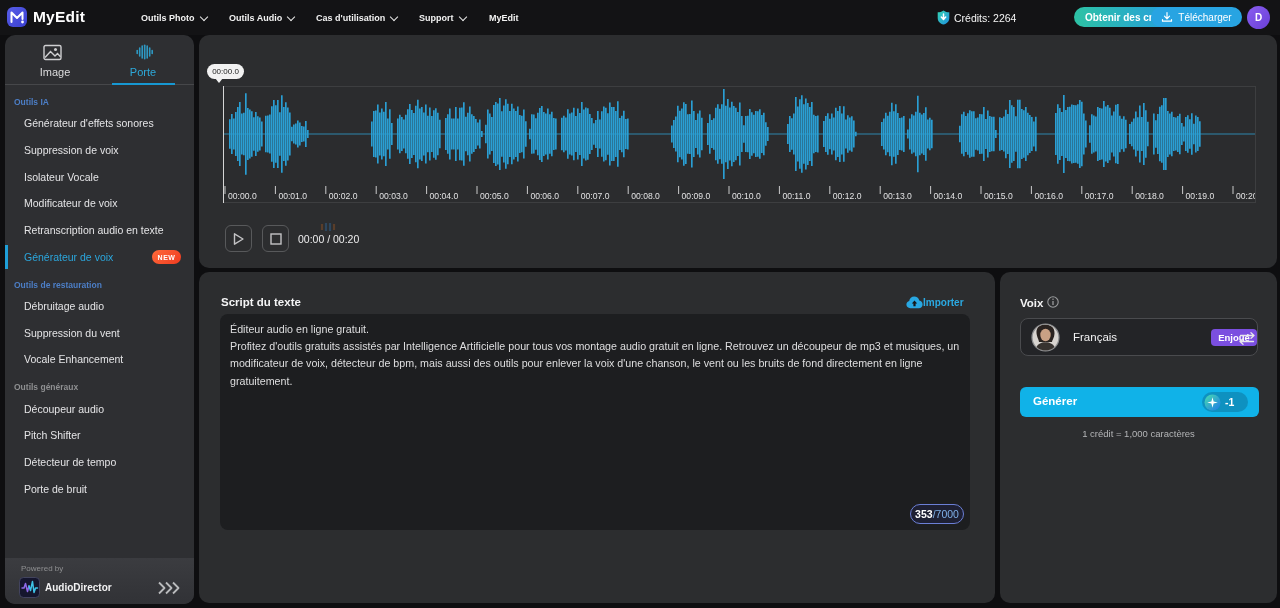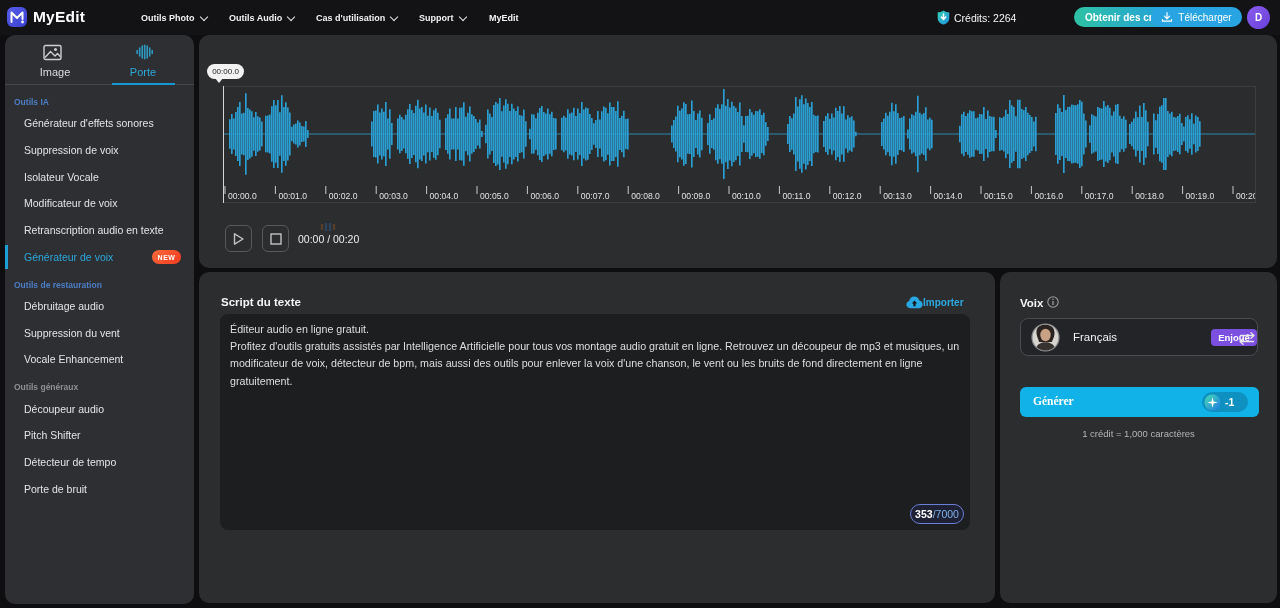--- a/index.html
+++ b/index.html
@@ -84,21 +84,21 @@
   
   #v-title { position:absolute; left:20px; top:24px; font-size:11.5px; font-weight:700; color:#f4f4f5; }
   #vsel { position:absolute; left:20px; top:46px; width:238px; height:38px; border:1px solid #4a4b4e;
     border-radius:8px; background:#232427; }
   #vname { position:absolute; left:52px; top:12px; font-size:11.5px; color:#f2f2f3; }
   #vtag { position:absolute; left:166px; top:10px; width:46px; height:17px; border-radius:4px;
     background:#7b4fe0; color:#fff; font-size:9.5px; font-weight:700;
     display:flex; align-items:center; justify-content:center;margin-left:24px; }
   #btn-gen { position:absolute; left:20px; top:115px; width:239px; height:30px; border-radius:6px;
     background:#10b2e8; }
-  #btn-gen .t { position:absolute; left:13px; top:8px; font-size:11.5px; font-weight:700; color:#fff;font-family:Liberation Serif, serif; }
+  #btn-gen .t { position:absolute; left:13px; top:8px; font-size:11.5px; font-weight:700; color:#fff; }
   #genpill { position:absolute; left:182px; top:5px; width:46px; height:20px; border-radius:10px;
     background:rgba(8,40,66,0.24); display:flex; align-items:center; gap:4px; padding-left:2px;}
   #genpill .m { color:#fff; font-size:10.5px; font-weight:700; }
   #v-note { position:absolute; left:0; top:156px; width:277px; text-align:center;
     font-size:9.5px; color:#b4b5b7; }
 </style>
 </head>
 <body>
 
 <div id="topbar">
@@ -173,20 +173,36 @@
   <div class="sitem" style="top:265px;">Débruitage audio</div>
   <div class="sitem" style="top:292px;">Suppression du vent</div>
   <div class="sitem" style="top:318px;">Vocale Enhancement</div>
 
   <div class="shead" style="top:347px;color:#8e8f91;">Outils généraux</div>
   <div class="sitem" style="top:368px;">Découpeur audio</div>
   <div class="sitem" style="top:394px;">Pitch Shifter</div>
   <div class="sitem" style="top:421px;">Détecteur de tempo</div>
   <div class="sitem" style="top:448px;">Porte de bruit</div>
 
+  <div id="powered">
+    <div class="p1">Powered by</div>
+    <div style="position:absolute;left:14px;top:19px;"><svg width="21" height="21" viewBox="0 0 21 21">
+          <rect x="0.5" y="0.5" width="20" height="20" rx="4" fill="#15162e" stroke="#4a4b6a" stroke-width="0.8"></rect>
+          <path d="M3 11 L5 11 L6.5 6.5 L8.5 14.5 L10 9" stroke="#8f6ae8" stroke-width="1.5" fill="none" stroke-linecap="round" stroke-linejoin="round"></path>
+          <path d="M10 9 L11.5 13.5 L13.5 4.5 L15 15.5 L16.5 11 L18.5 11" stroke="#3ec3e8" stroke-width="1.5" fill="none" stroke-linecap="round" stroke-linejoin="round"></path>
+        </svg></div>
+    <div class="p2">AudioDirector</div>
+    <div style="position:absolute;left:152px;top:23px;"><svg width="26" height="14" viewBox="0 0 26 14">
+          <g stroke="#b9babc" stroke-width="1.8" fill="none" stroke-linejoin="round">
+            <path d="M2 1.5 L7.5 7 L2 12.5"></path>
+            <path d="M9 1.5 L14.5 7 L9 12.5"></path>
+            <path d="M16 1.5 L21.5 7 L16 12.5"></path>
+          </g>
+        </svg></div>
+  </div>
 </div>
 
 <div id="wavepanel">
   <div id="wavebox">
       <svg width="1031" height="115" viewBox="0 0 1031 115" style="display:block">
 <line x1="0" y1="47" x2="1031" y2="47" stroke="#2e86ad" stroke-width="1"></line>
 <path d="M5.0 32.2h1.65v29.6h-1.65ZM7.0 27.1h1.65v39.8h-1.65ZM9.0 31.6h1.65v30.8h-1.65ZM11.0 25.1h1.65v43.8h-1.65ZM13.0 19.9h1.65v54.2h-1.65ZM15.0 15.1h1.65v63.8h-1.65ZM17.0 26.4h1.65v41.2h-1.65ZM19.0 25.8h1.65v42.4h-1.65ZM21.0 6.2h1.65v81.6h-1.65ZM23.0 21.0h1.65v52.0h-1.65ZM25.0 22.4h1.65v49.2h-1.65ZM27.0 24.3h1.65v45.4h-1.65ZM29.0 30.3h1.65v33.4h-1.65ZM31.0 24.9h1.65v44.2h-1.65ZM33.0 29.2h1.65v35.6h-1.65ZM35.0 30.6h1.65v32.8h-1.65ZM37.0 34.4h1.65v25.2h-1.65ZM41.0 28.7h1.65v36.6h-1.65ZM43.0 28.4h1.65v37.2h-1.65ZM45.0 27.4h1.65v39.2h-1.65ZM47.0 19.3h1.65v55.4h-1.65ZM49.0 12.9h1.65v68.2h-1.65ZM51.0 18.3h1.65v57.4h-1.65ZM53.0 13.1h1.65v67.8h-1.65ZM55.0 25.3h1.65v43.4h-1.65ZM57.0 8.3h1.65v77.4h-1.65ZM59.0 19.9h1.65v54.2h-1.65ZM61.0 15.3h1.65v63.4h-1.65ZM63.0 20.6h1.65v52.8h-1.65ZM65.0 25.6h1.65v42.8h-1.65ZM67.0 39.8h1.65v14.4h-1.65ZM69.0 37.6h1.65v18.8h-1.65ZM71.0 36.5h1.65v21.0h-1.65ZM73.0 33.4h1.65v27.2h-1.65ZM75.0 35.6h1.65v22.8h-1.65ZM77.0 39.0h1.65v16.0h-1.65ZM79.0 39.5h1.65v15.0h-1.65ZM81.0 33.9h1.65v26.2h-1.65ZM83.0 43.1h1.65v7.8h-1.65ZM147.0 34.4h1.65v25.2h-1.65ZM149.0 24.0h1.65v46.0h-1.65ZM151.0 23.5h1.65v47.0h-1.65ZM153.0 17.6h1.65v58.8h-1.65ZM155.0 25.4h1.65v43.2h-1.65ZM157.0 21.5h1.65v51.0h-1.65ZM159.0 24.8h1.65v44.4h-1.65ZM161.0 15.0h1.65v64.0h-1.65ZM163.0 31.6h1.65v30.8h-1.65ZM165.0 22.3h1.65v49.4h-1.65ZM167.0 36.0h1.65v22.0h-1.65ZM173.0 31.6h1.65v30.8h-1.65ZM175.0 27.8h1.65v38.4h-1.65ZM177.0 30.0h1.65v34.0h-1.65ZM179.0 32.6h1.65v28.8h-1.65ZM181.0 27.8h1.65v38.4h-1.65ZM183.0 22.2h1.65v49.6h-1.65ZM185.0 16.9h1.65v60.2h-1.65ZM187.0 23.1h1.65v47.8h-1.65ZM189.0 26.1h1.65v41.8h-1.65ZM191.0 18.8h1.65v56.4h-1.65ZM193.0 12.7h1.65v68.6h-1.65ZM195.0 21.4h1.65v51.2h-1.65ZM197.0 20.1h1.65v53.8h-1.65ZM199.0 25.4h1.65v43.2h-1.65ZM201.0 17.5h1.65v59.0h-1.65ZM203.0 28.8h1.65v36.4h-1.65ZM205.0 20.6h1.65v52.8h-1.65ZM207.0 29.0h1.65v36.0h-1.65ZM209.0 23.2h1.65v47.6h-1.65ZM211.0 21.3h1.65v51.4h-1.65ZM213.0 25.8h1.65v42.4h-1.65ZM215.0 32.7h1.65v28.6h-1.65ZM221.0 30.9h1.65v32.2h-1.65ZM223.0 27.2h1.65v39.6h-1.65ZM225.0 21.4h1.65v51.2h-1.65ZM227.0 31.5h1.65v31.0h-1.65ZM229.0 31.5h1.65v31.0h-1.65ZM231.0 20.1h1.65v53.8h-1.65ZM233.0 31.5h1.65v31.0h-1.65ZM235.0 20.7h1.65v52.6h-1.65ZM237.0 20.6h1.65v52.8h-1.65ZM239.0 15.3h1.65v63.4h-1.65ZM241.0 29.8h1.65v34.4h-1.65ZM243.0 25.8h1.65v42.4h-1.65ZM245.0 19.6h1.65v54.8h-1.65ZM247.0 27.2h1.65v39.6h-1.65ZM249.0 29.1h1.65v35.8h-1.65ZM251.0 32.0h1.65v30.0h-1.65ZM253.0 35.6h1.65v22.8h-1.65ZM255.0 32.5h1.65v29.0h-1.65ZM257.0 44.0h1.65v6.0h-1.65ZM261.0 37.7h1.65v18.6h-1.65ZM263.0 22.6h1.65v48.8h-1.65ZM265.0 26.4h1.65v41.2h-1.65ZM267.0 30.0h1.65v34.0h-1.65ZM269.0 17.9h1.65v58.2h-1.65ZM271.0 15.1h1.65v63.8h-1.65ZM273.0 16.5h1.65v61.0h-1.65ZM275.0 11.0h1.65v72.0h-1.65ZM277.0 24.2h1.65v45.6h-1.65ZM279.0 18.5h1.65v57.0h-1.65ZM281.0 12.2h1.65v69.6h-1.65ZM283.0 16.8h1.65v60.4h-1.65ZM285.0 24.1h1.65v45.8h-1.65ZM287.0 16.8h1.65v60.4h-1.65ZM289.0 21.5h1.65v51.0h-1.65ZM291.0 23.9h1.65v46.2h-1.65ZM293.0 19.5h1.65v55.0h-1.65ZM295.0 28.1h1.65v37.8h-1.65ZM297.0 28.8h1.65v36.4h-1.65ZM299.0 22.5h1.65v49.0h-1.65ZM301.0 34.2h1.65v25.6h-1.65ZM305.0 41.8h1.65v10.4h-1.65ZM307.0 27.2h1.65v39.6h-1.65ZM309.0 27.5h1.65v39.0h-1.65ZM311.0 31.2h1.65v31.6h-1.65ZM313.0 25.7h1.65v42.6h-1.65ZM315.0 21.1h1.65v51.8h-1.65ZM317.0 19.1h1.65v55.8h-1.65ZM319.0 24.9h1.65v44.2h-1.65ZM321.0 26.5h1.65v41.0h-1.65ZM323.0 21.4h1.65v51.2h-1.65ZM325.0 27.3h1.65v39.4h-1.65ZM327.0 24.7h1.65v44.6h-1.65ZM329.0 31.0h1.65v32.0h-1.65ZM331.0 31.4h1.65v31.2h-1.65ZM337.0 30.7h1.65v32.6h-1.65ZM339.0 28.8h1.65v36.4h-1.65ZM341.0 30.4h1.65v33.2h-1.65ZM343.0 22.3h1.65v49.4h-1.65ZM345.0 26.5h1.65v41.0h-1.65ZM347.0 25.6h1.65v42.8h-1.65ZM349.0 20.8h1.65v52.4h-1.65ZM351.0 29.0h1.65v36.0h-1.65ZM353.0 21.4h1.65v51.2h-1.65ZM355.0 26.0h1.65v42.0h-1.65ZM357.0 15.1h1.65v63.8h-1.65ZM359.0 22.6h1.65v48.8h-1.65ZM361.0 20.6h1.65v52.8h-1.65ZM363.0 21.2h1.65v51.6h-1.65ZM365.0 27.0h1.65v40.0h-1.65ZM367.0 31.0h1.65v32.0h-1.65ZM369.0 36.3h1.65v21.4h-1.65ZM371.0 32.9h1.65v28.2h-1.65ZM373.0 24.0h1.65v46.0h-1.65ZM375.0 32.5h1.65v29.0h-1.65ZM377.0 24.2h1.65v45.6h-1.65ZM379.0 19.6h1.65v54.8h-1.65ZM381.0 20.8h1.65v52.4h-1.65ZM383.0 26.3h1.65v41.4h-1.65ZM385.0 15.4h1.65v63.2h-1.65ZM387.0 20.1h1.65v53.8h-1.65ZM389.0 20.0h1.65v54.0h-1.65ZM391.0 23.9h1.65v46.2h-1.65ZM393.0 14.2h1.65v65.6h-1.65ZM395.0 31.0h1.65v32.0h-1.65ZM397.0 28.8h1.65v36.4h-1.65ZM399.0 23.7h1.65v46.6h-1.65ZM401.0 31.9h1.65v30.2h-1.65ZM403.0 31.4h1.65v31.2h-1.65ZM447.0 38.5h1.65v17.0h-1.65ZM449.0 33.0h1.65v28.0h-1.65ZM451.0 29.6h1.65v34.8h-1.65ZM453.0 18.7h1.65v56.6h-1.65ZM455.0 23.7h1.65v46.6h-1.65ZM457.0 21.6h1.65v50.8h-1.65ZM459.0 15.3h1.65v63.4h-1.65ZM461.0 17.1h1.65v59.8h-1.65ZM463.0 27.3h1.65v39.4h-1.65ZM465.0 27.1h1.65v39.8h-1.65ZM467.0 13.6h1.65v66.8h-1.65ZM469.0 24.1h1.65v45.8h-1.65ZM471.0 32.9h1.65v28.2h-1.65ZM473.0 26.4h1.65v41.2h-1.65ZM475.0 23.5h1.65v47.0h-1.65ZM477.0 30.8h1.65v32.4h-1.65ZM483.0 35.9h1.65v22.2h-1.65ZM485.0 27.3h1.65v39.4h-1.65ZM487.0 32.9h1.65v28.2h-1.65ZM489.0 31.2h1.65v31.6h-1.65ZM491.0 20.8h1.65v52.4h-1.65ZM493.0 17.2h1.65v59.6h-1.65ZM495.0 21.7h1.65v50.6h-1.65ZM497.0 17.3h1.65v59.4h-1.65ZM499.0 2.0h1.65v90.0h-1.65ZM501.0 18.7h1.65v56.6h-1.65ZM503.0 12.1h1.65v69.8h-1.65ZM505.0 20.6h1.65v52.8h-1.65ZM507.0 14.8h1.65v64.4h-1.65ZM509.0 19.1h1.65v55.8h-1.65ZM511.0 20.8h1.65v52.4h-1.65ZM513.0 25.0h1.65v44.0h-1.65ZM515.0 15.4h1.65v63.2h-1.65ZM517.0 29.1h1.65v35.8h-1.65ZM519.0 38.3h1.65v17.4h-1.65ZM521.0 29.0h1.65v36.0h-1.65ZM523.0 28.8h1.65v36.4h-1.65ZM525.0 21.9h1.65v50.2h-1.65ZM527.0 25.3h1.65v43.4h-1.65ZM529.0 27.8h1.65v38.4h-1.65ZM531.0 24.1h1.65v45.8h-1.65ZM533.0 24.2h1.65v45.6h-1.65ZM535.0 22.2h1.65v49.6h-1.65ZM537.0 28.1h1.65v37.8h-1.65ZM539.0 25.7h1.65v42.6h-1.65ZM541.0 35.3h1.65v23.4h-1.65ZM543.0 40.1h1.65v13.8h-1.65ZM563.0 37.1h1.65v19.8h-1.65ZM565.0 29.0h1.65v36.0h-1.65ZM567.0 31.2h1.65v31.6h-1.65ZM569.0 26.4h1.65v41.2h-1.65ZM571.0 9.9h1.65v74.2h-1.65ZM573.0 19.4h1.65v55.2h-1.65ZM575.0 12.2h1.65v69.6h-1.65ZM577.0 8.3h1.65v77.4h-1.65ZM579.0 17.2h1.65v59.6h-1.65ZM581.0 11.4h1.65v71.2h-1.65ZM583.0 16.0h1.65v62.0h-1.65ZM585.0 19.9h1.65v54.2h-1.65ZM587.0 15.0h1.65v64.0h-1.65ZM589.0 27.8h1.65v38.4h-1.65ZM591.0 29.1h1.65v35.8h-1.65ZM593.0 28.5h1.65v37.0h-1.65ZM599.0 34.1h1.65v25.8h-1.65ZM601.0 29.1h1.65v35.8h-1.65ZM603.0 26.2h1.65v41.6h-1.65ZM605.0 31.7h1.65v30.6h-1.65ZM607.0 26.5h1.65v41.0h-1.65ZM609.0 30.5h1.65v33.0h-1.65ZM611.0 20.7h1.65v52.6h-1.65ZM613.0 23.9h1.65v46.2h-1.65ZM615.0 18.9h1.65v56.2h-1.65ZM617.0 26.6h1.65v40.8h-1.65ZM619.0 19.3h1.65v55.4h-1.65ZM621.0 32.5h1.65v29.0h-1.65ZM623.0 28.3h1.65v37.4h-1.65ZM625.0 30.5h1.65v33.0h-1.65ZM627.0 29.2h1.65v35.6h-1.65ZM629.0 33.5h1.65v27.0h-1.65ZM631.0 44.8h1.65v4.4h-1.65ZM657.0 35.1h1.65v23.8h-1.65ZM659.0 31.4h1.65v31.2h-1.65ZM661.0 25.8h1.65v42.4h-1.65ZM663.0 28.7h1.65v36.6h-1.65ZM665.0 24.8h1.65v44.4h-1.65ZM667.0 15.7h1.65v62.6h-1.65ZM669.0 24.2h1.65v45.6h-1.65ZM671.0 17.2h1.65v59.6h-1.65ZM673.0 26.0h1.65v42.0h-1.65ZM675.0 30.9h1.65v32.2h-1.65ZM677.0 30.5h1.65v33.0h-1.65ZM679.0 28.9h1.65v36.2h-1.65ZM683.0 42.5h1.65v9.0h-1.65ZM685.0 31.6h1.65v30.8h-1.65ZM687.0 27.2h1.65v39.6h-1.65ZM689.0 28.5h1.65v37.0h-1.65ZM691.0 24.7h1.65v44.6h-1.65ZM693.0 8.8h1.65v76.4h-1.65ZM695.0 25.7h1.65v42.6h-1.65ZM697.0 27.5h1.65v39.0h-1.65ZM699.0 25.9h1.65v42.2h-1.65ZM701.0 20.2h1.65v53.6h-1.65ZM703.0 32.5h1.65v29.0h-1.65ZM705.0 30.8h1.65v32.4h-1.65ZM707.0 32.8h1.65v28.4h-1.65ZM735.0 38.7h1.65v16.6h-1.65ZM737.0 27.2h1.65v39.6h-1.65ZM739.0 24.8h1.65v44.4h-1.65ZM741.0 29.1h1.65v35.8h-1.65ZM743.0 26.3h1.65v41.4h-1.65ZM745.0 23.3h1.65v47.4h-1.65ZM747.0 24.3h1.65v45.4h-1.65ZM749.0 24.3h1.65v45.4h-1.65ZM751.0 31.2h1.65v31.6h-1.65ZM753.0 30.4h1.65v33.2h-1.65ZM755.0 27.0h1.65v40.0h-1.65ZM757.0 27.3h1.65v39.4h-1.65ZM759.0 19.9h1.65v54.2h-1.65ZM761.0 31.9h1.65v30.2h-1.65ZM763.0 23.4h1.65v47.2h-1.65ZM765.0 29.1h1.65v35.8h-1.65ZM767.0 29.8h1.65v34.4h-1.65ZM769.0 29.8h1.65v34.4h-1.65ZM771.0 43.0h1.65v8.0h-1.65ZM775.0 30.3h1.65v33.4h-1.65ZM777.0 31.0h1.65v32.0h-1.65ZM779.0 29.6h1.65v34.8h-1.65ZM781.0 22.7h1.65v48.6h-1.65ZM783.0 26.9h1.65v40.2h-1.65ZM785.0 13.0h1.65v68.0h-1.65ZM787.0 18.3h1.65v57.4h-1.65ZM789.0 20.0h1.65v54.0h-1.65ZM791.0 29.3h1.65v35.4h-1.65ZM793.0 12.7h1.65v68.6h-1.65ZM795.0 12.7h1.65v68.6h-1.65ZM797.0 22.1h1.65v49.8h-1.65ZM799.0 23.2h1.65v47.6h-1.65ZM801.0 20.0h1.65v54.0h-1.65ZM803.0 25.8h1.65v42.4h-1.65ZM805.0 28.1h1.65v37.8h-1.65ZM807.0 30.0h1.65v34.0h-1.65ZM809.0 34.6h1.65v24.8h-1.65ZM811.0 29.8h1.65v34.4h-1.65ZM831.0 25.9h1.65v42.2h-1.65ZM833.0 17.3h1.65v59.4h-1.65ZM835.0 21.1h1.65v51.8h-1.65ZM837.0 25.1h1.65v43.8h-1.65ZM839.0 7.9h1.65v78.2h-1.65ZM841.0 22.9h1.65v48.2h-1.65ZM843.0 20.1h1.65v53.8h-1.65ZM845.0 19.8h1.65v54.4h-1.65ZM847.0 17.5h1.65v59.0h-1.65ZM849.0 17.9h1.65v58.2h-1.65ZM851.0 18.2h1.65v57.6h-1.65ZM853.0 17.2h1.65v59.6h-1.65ZM855.0 13.1h1.65v67.8h-1.65ZM857.0 14.8h1.65v64.4h-1.65ZM859.0 26.4h1.65v41.2h-1.65ZM861.0 33.6h1.65v26.8h-1.65ZM865.0 38.2h1.65v17.6h-1.65ZM867.0 27.3h1.65v39.4h-1.65ZM869.0 28.6h1.65v36.8h-1.65ZM871.0 29.5h1.65v35.0h-1.65ZM873.0 19.9h1.65v54.2h-1.65ZM875.0 20.9h1.65v52.2h-1.65ZM877.0 21.4h1.65v51.2h-1.65ZM879.0 14.0h1.65v66.0h-1.65ZM881.0 19.6h1.65v54.8h-1.65ZM883.0 18.0h1.65v58.0h-1.65ZM885.0 20.7h1.65v52.6h-1.65ZM887.0 28.5h1.65v37.0h-1.65ZM889.0 24.6h1.65v44.8h-1.65ZM891.0 17.7h1.65v58.6h-1.65ZM893.0 17.0h1.65v60.0h-1.65ZM895.0 28.8h1.65v36.4h-1.65ZM897.0 31.7h1.65v30.6h-1.65ZM899.0 29.3h1.65v35.4h-1.65ZM901.0 32.7h1.65v28.6h-1.65ZM905.0 37.1h1.65v19.8h-1.65ZM907.0 34.7h1.65v24.6h-1.65ZM909.0 31.4h1.65v31.2h-1.65ZM911.0 24.4h1.65v45.2h-1.65ZM913.0 30.3h1.65v33.4h-1.65ZM915.0 18.5h1.65v57.0h-1.65ZM917.0 29.9h1.65v34.2h-1.65ZM919.0 16.1h1.65v61.8h-1.65ZM921.0 23.2h1.65v47.6h-1.65ZM923.0 34.7h1.65v24.6h-1.65ZM929.0 26.6h1.65v40.8h-1.65ZM931.0 33.2h1.65v27.6h-1.65ZM933.0 26.9h1.65v40.2h-1.65ZM935.0 19.8h1.65v54.4h-1.65ZM937.0 18.3h1.65v57.4h-1.65ZM939.0 11.0h1.65v72.0h-1.65ZM941.0 10.9h1.65v72.2h-1.65ZM943.0 24.1h1.65v45.8h-1.65ZM945.0 26.6h1.65v40.8h-1.65ZM947.0 24.7h1.65v44.6h-1.65ZM949.0 30.0h1.65v34.0h-1.65ZM951.0 30.5h1.65v33.0h-1.65ZM953.0 29.0h1.65v36.0h-1.65ZM955.0 26.8h1.65v40.4h-1.65ZM957.0 36.0h1.65v22.0h-1.65ZM959.0 39.6h1.65v14.8h-1.65ZM961.0 30.1h1.65v33.8h-1.65ZM963.0 28.3h1.65v37.4h-1.65ZM965.0 32.2h1.65v29.6h-1.65ZM967.0 26.3h1.65v41.4h-1.65ZM969.0 36.7h1.65v20.6h-1.65ZM971.0 28.6h1.65v36.8h-1.65ZM973.0 29.9h1.65v34.2h-1.65ZM975.0 34.2h1.65v25.6h-1.65Z" fill="#2a9fd4"></path>
 <rect x="0.5" y="99" width="1" height="8" fill="#c9c9ca"></rect>
         <rect x="50.9" y="99" width="1" height="8" fill="#c9c9ca"></rect>
         <rect x="101.3" y="99" width="1" height="8" fill="#c9c9ca"></rect>

